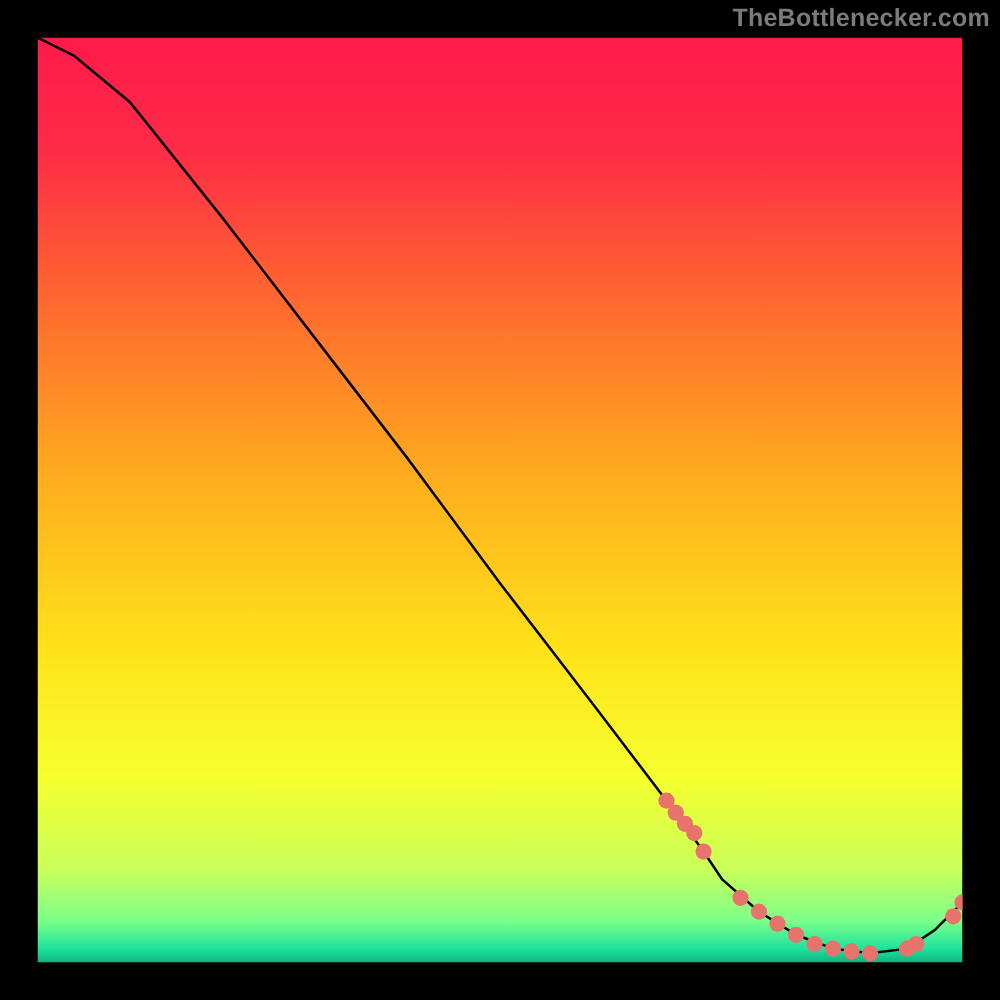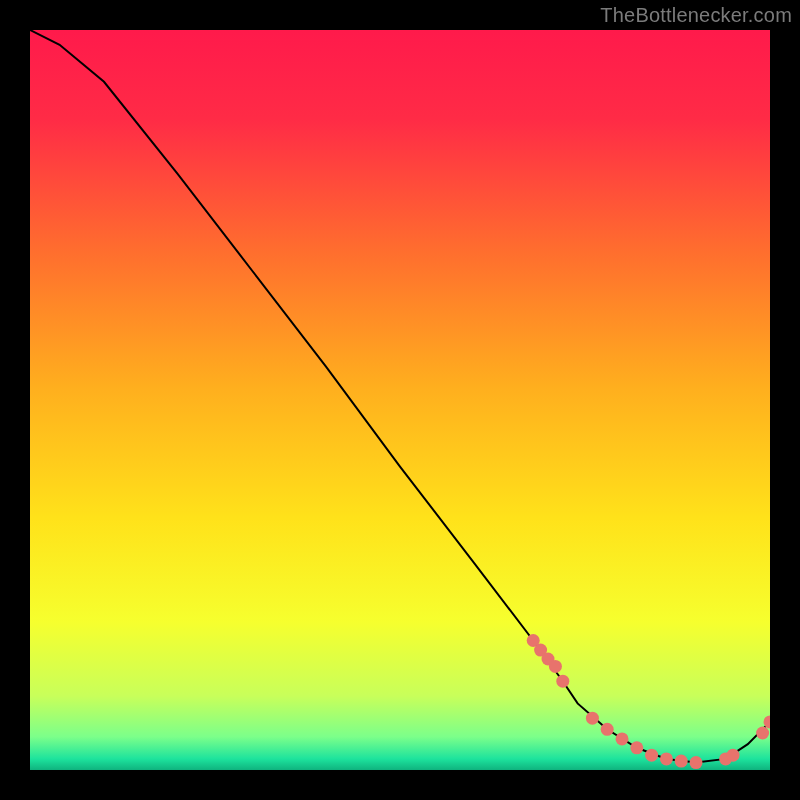--- a/index.html
+++ b/index.html
@@ -16,21 +16,21 @@
     width: 800px;
     height: 800px;
     background: #000;
   }
   .attribution {
     position: absolute;
     top: 4px;
     right: 8px;
     color: #7b7b7b;
     font-size: 20px;
-    font-weight: 400;
+    font-weight: 700;
     letter-spacing: 0.2px;
   }
   .plot-wrap {
     position: absolute;
     left: 30px;
     top: 30px;
     width: 740px;
     height: 740px;
   }
   svg { display: block; }

